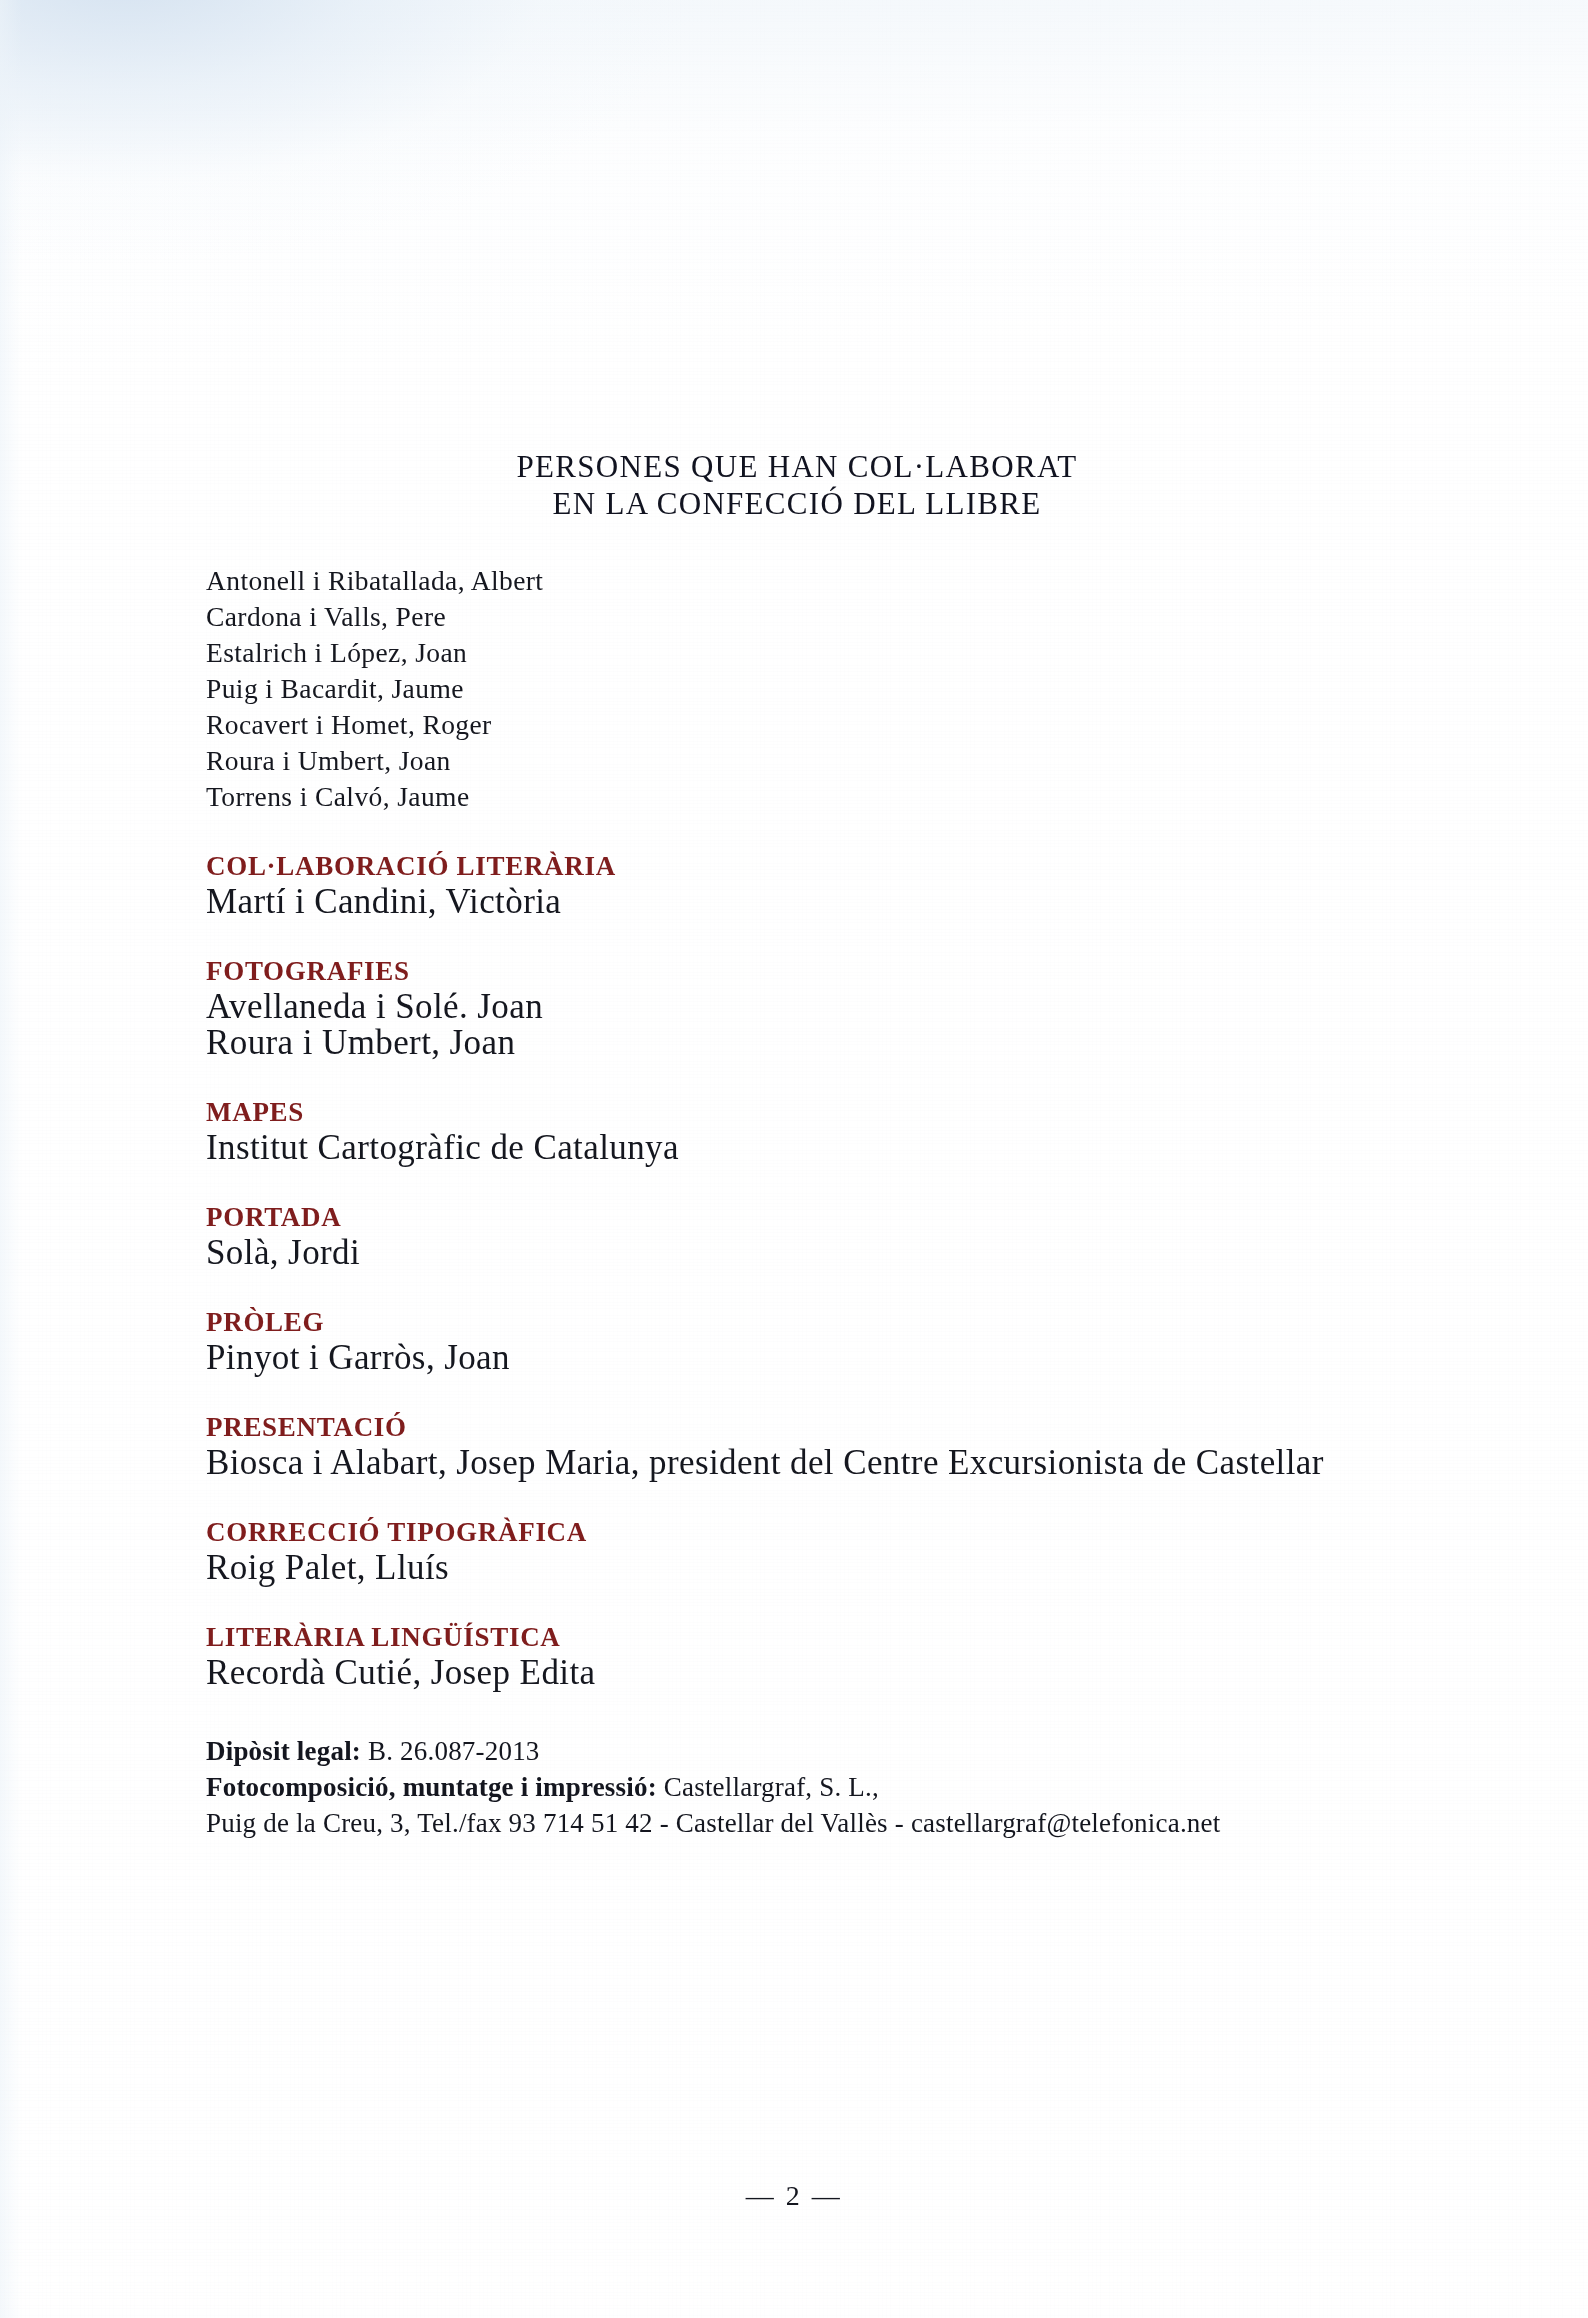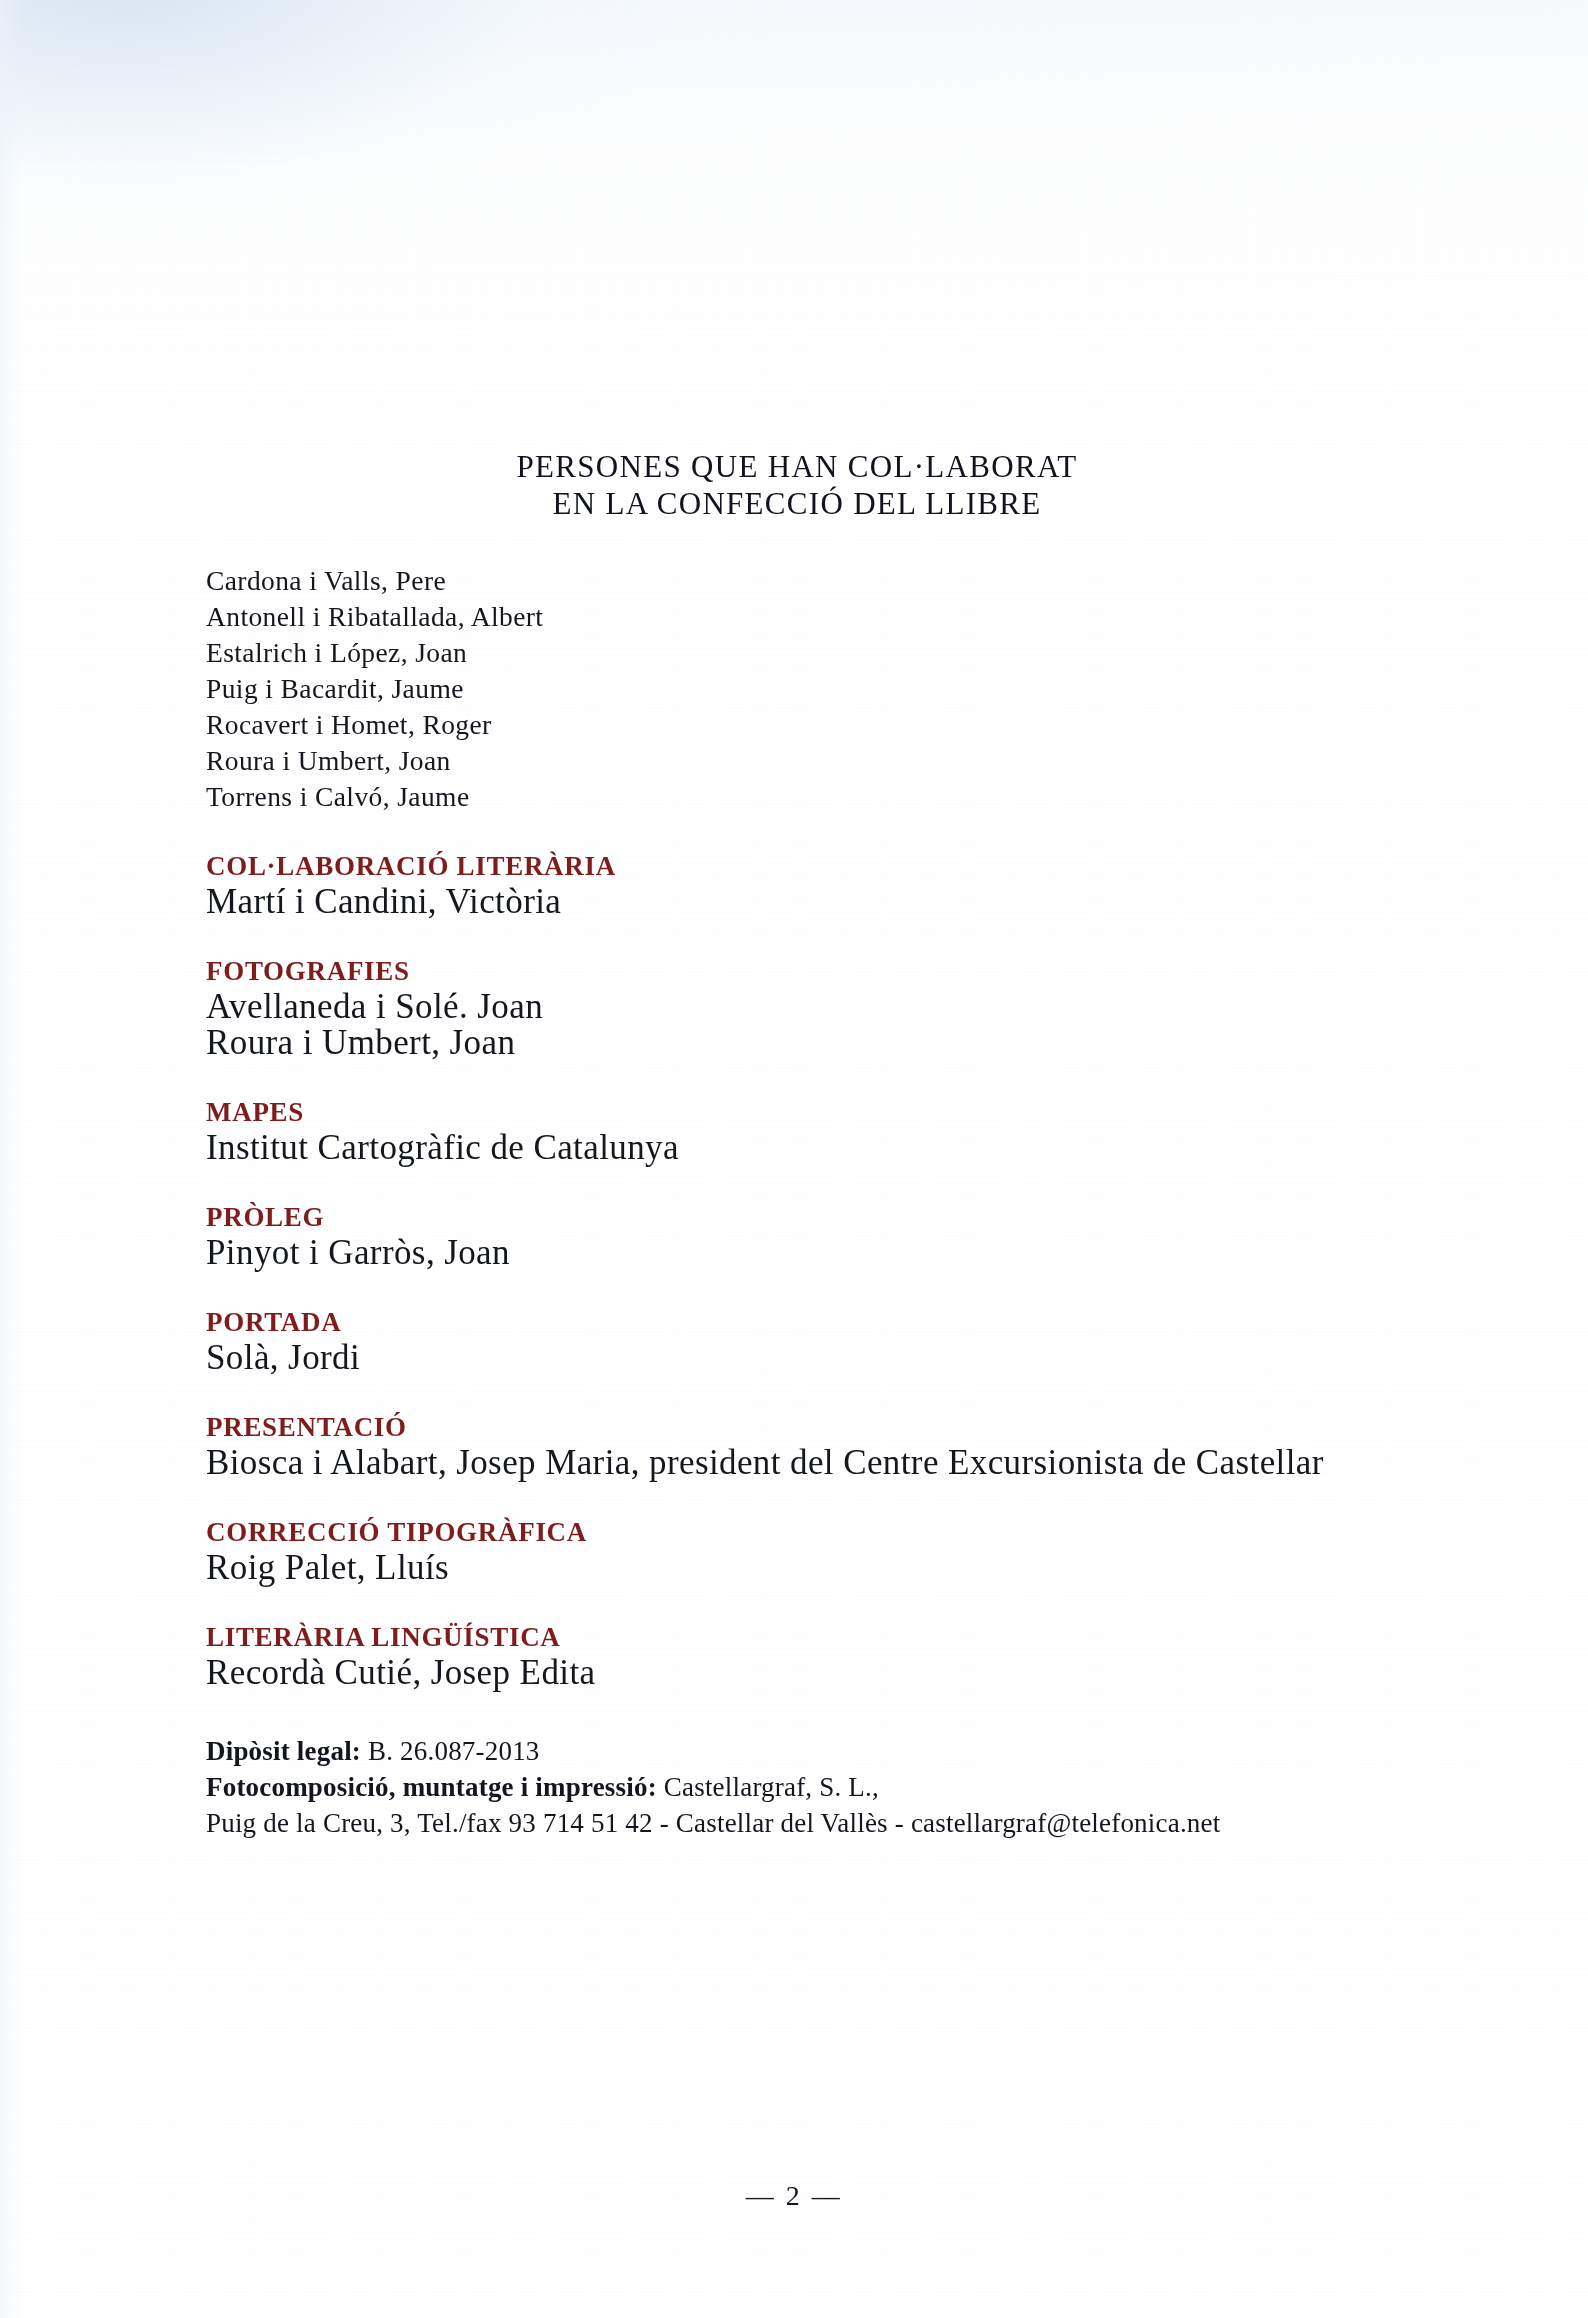--- a/index.html
+++ b/index.html
@@ -158,22 +158,22 @@
 <div class="page">
 
   <div class="title-block">
     <div class="title-line">PERSONES QUE HAN COL·LABORAT</div>
     <div class="title-line">EN LA CONFECCIÓ DEL LLIBRE</div>
   </div>
 
   <div class="content">
 
     <div class="names-list">
+      <div class="name-line">Antonell i Ribatallada, Albert</div>
       <div class="name-line">Cardona i Valls, Pere</div>
-      <div class="name-line">Antonell i Ribatallada, Albert</div>
       <div class="name-line">Estalrich i López, Joan</div>
       <div class="name-line">Puig i Bacardit, Jaume</div>
       <div class="name-line">Rocavert i Homet, Roger</div>
       <div class="name-line">Roura i Umbert, Joan</div>
       <div class="name-line">Torrens i Calvó, Jaume</div>
     </div>
 
     <div class="section">
       <div class="section-heading">COL·LABORACIÓ LITERÀRIA</div>
       <div class="section-body">Martí i Candini, Victòria</div>
@@ -184,27 +184,27 @@
       <div class="section-body">Avellaneda i Solé. Joan</div>
       <div class="section-body">Roura i Umbert, Joan</div>
     </div>
 
     <div class="section">
       <div class="section-heading">MAPES</div>
       <div class="section-body">Institut Cartogràfic de Catalunya</div>
     </div>
 
     <div class="section">
+      <div class="section-heading">PORTADA</div>
+      <div class="section-body">Solà, Jordi</div>
+    </div>
+
+    <div class="section">
       <div class="section-heading">PRÒLEG</div>
       <div class="section-body">Pinyot i Garròs, Joan</div>
-    </div>
-
-    <div class="section">
-      <div class="section-heading">PORTADA</div>
-      <div class="section-body">Solà, Jordi</div>
     </div>
 
     <div class="section">
       <div class="section-heading">PRESENTACIÓ</div>
       <div class="section-body">Biosca i Alabart, Josep Maria, president del Centre Excursionista de Castellar</div>
     </div>
 
     <div class="section">
       <div class="section-heading">CORRECCIÓ TIPOGRÀFICA</div>
       <div class="section-body">Roig Palet, Lluís</div>

